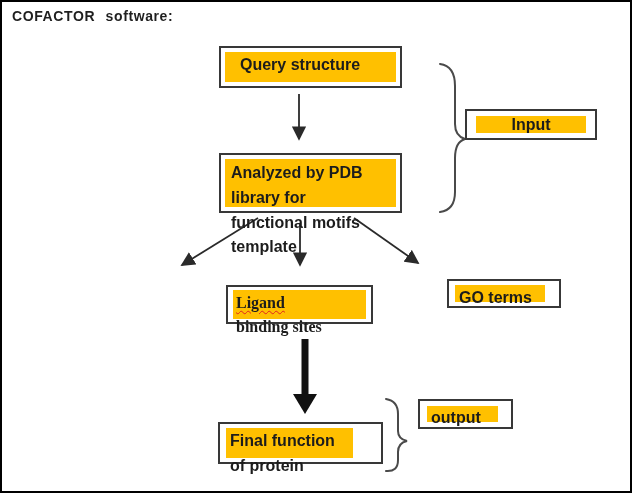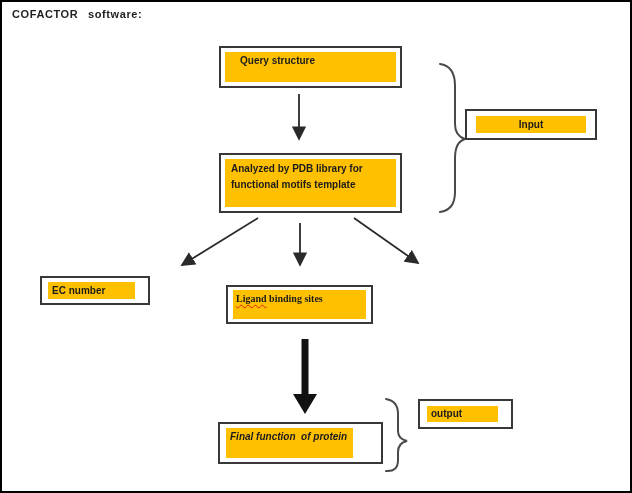--- a/index.html
+++ b/index.html
@@ -3,49 +3,49 @@
 <meta charset="utf-8">
 <style>
   html,body{margin:0;padding:0;background:#ffffff;}
   body{font-family:"Liberation Sans","DejaVu Sans",sans-serif;}
   .canvas{
     position:relative;width:632px;height:493px;box-sizing:border-box;
     border:2px solid #000000;background:#ffffff;overflow:hidden;
   }
   .page-title{
     position:absolute;left:10px;top:6px;
-    font-size:11px;font-weight:700;color:#1f1f1f;
+    font-size:14px;font-weight:700;color:#1f1f1f;
     letter-spacing:0.6px;word-spacing:6px;
   }
   .overlay{position:absolute;left:0;top:0;width:628px;height:489px;pointer-events:none;}
   .node{
     position:absolute;box-sizing:border-box;background:#ffffff;
     border:2px solid #383838;display:flex;
   }
   .fill{
     flex:1;background:#FFC000;color:#1c1c1c;
-    font-size:10px;font-weight:600;line-height:1.5;
+    font-size:16px;font-weight:600;line-height:1.5;
   }
   
   .query{left:217px;top:44px;width:183px;height:42px;}
   .query .fill{margin:4px;padding:1px 0 0 15px;}
   .analyzed{left:217px;top:151px;width:183px;height:60px;}
   .analyzed .fill{margin:4px;padding:2px 0 0 6px;line-height:1.55;}
   .analyzed .txt{display:block;max-width:135px;}
   .input{left:463px;top:107px;width:132px;height:31px;}
   .input .fill{margin:5px 9px;display:flex;align-items:center;justify-content:center;font-weight:700;}
   .ec{left:38px;top:274px;width:110px;height:29px;}
   .ec .fill{margin:4px 13px 4px 6px;padding:1px 0 0 4px;}
   .ligand{left:224px;top:283px;width:147px;height:39px;}
   .ligand .fill{margin:3px 5px;padding:1px 0 0 3px;}
   .ligand .txt{display:block;max-width:100px;white-space:pre-wrap;font-family:Liberation Serif, serif;}
   .go{left:445px;top:277px;width:114px;height:29px;}
   .go .fill{margin:4px 14px 4px 6px;padding:1px 0 0 4px;}
   .final{left:216px;top:420px;width:165px;height:42px;}
-  .final .fill{margin:4px 28px 4px 6px;padding:1px 0 0 4px;line-height:1.55;font-style:italic;}
+  .final .fill{margin:4px 28px 4px 6px;padding:1px 0 0 4px;line-height:1.55;}
   .final .txt{display:block;max-width:122px;white-space:pre-wrap;}
   .output{left:416px;top:397px;width:95px;height:30px;justify-content:center;}
   .output .fill{margin:5px 13px 5px 7px;padding:0 0 0 4px;font-weight:700;}
   .misspelled{
     text-decoration:underline wavy #e0251b;
     text-decoration-thickness:1px;text-underline-offset:2px;
   }
 </style>
 </head>
 <body>
@@ -84,30 +84,30 @@
   <div class="node analyzed">
     <div class="fill">
       <span class="txt">Analyzed by PDB library for functional motifs template</span>
     </div>
   </div>
 
   <div class="node input">
     <div class="fill">Input</div>
   </div>
 
-  <div class="node ec">
-    <div class="fill">EC number</div>
-  </div>
 
   <div class="node ligand">
     <div class="fill">
       <span class="txt"><span class="misspelled">Ligand</span><span> binding sites</span></span>
     </div>
   </div>
 
+  <div class="node go">
+    <div class="fill">GO terms</div>
+  </div>
 
   <div class="node final">
     <div class="fill">
       <span class="txt">Final function  of protein</span>
     </div>
   </div>
 
   <div class="node output">
     <div class="fill">output</div>
   </div>

